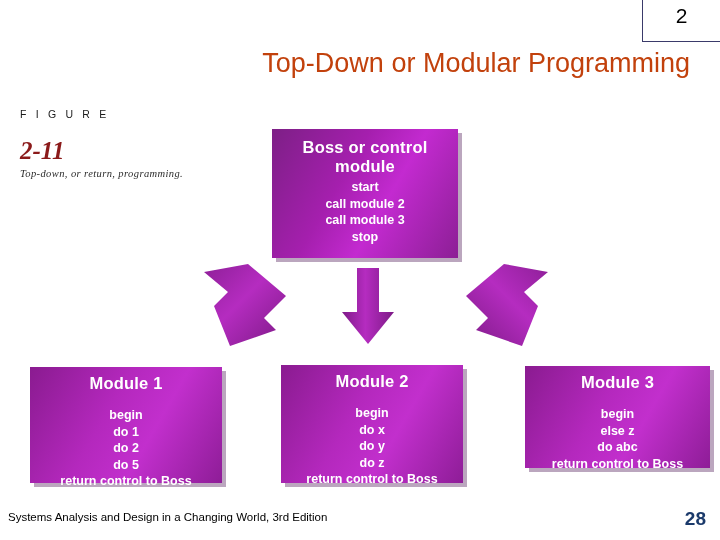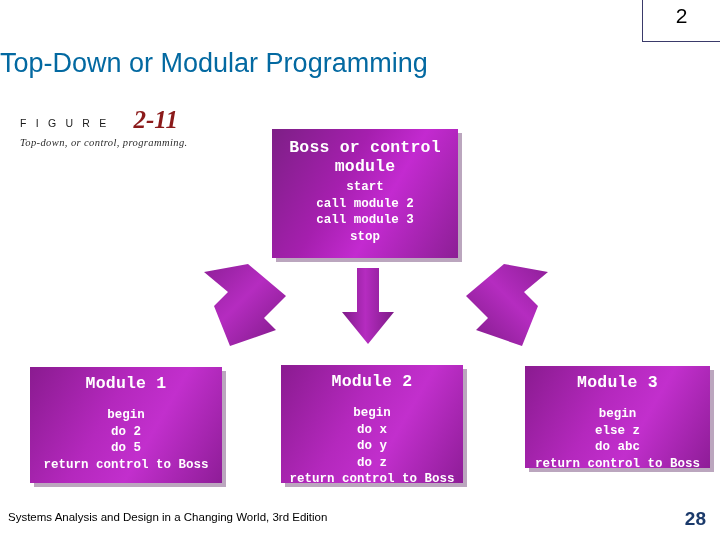--- a/index.html
+++ b/index.html
@@ -37,38 +37,39 @@
     color: #000000;
     font-family: "Liberation Sans", sans-serif;
   }
 
   
   #slide-title {
     position: absolute;
     top: 48px;
     left: 0;
     width: 690px;
-    text-align: left;
+    text-align: right;
     font-size: 27px;
-    color: #0369a1;
+    color: #c2410c;
     font-family: "Liberation Sans", sans-serif;
     letter-spacing: 0px;
   }
 
   
   #figure-caption {
     position: absolute;
     top: 108px;
     left: 20px;
     width: 215px;
   }
   #figure-caption .fig-line {
     display: flex;
-    align-items: flex-end;
-    gap: 24px;
+    align-items: flex-start;
+    gap: 16px;
+    flex-direction: column;
   }
   #figure-caption .fig-word {
     font-family: "Liberation Sans", sans-serif;
     font-size: 10.5px;
     letter-spacing: 3.2px;
     color: #1a1a1a;
     padding-bottom: 3px;
   }
   #figure-caption .fig-num {
     font-family: "Liberation Serif", serif;
@@ -86,21 +87,21 @@
     color: #2b2b2b;
     letter-spacing: 0.4px;
   }
 
   
   .module-box {
     position: absolute;
     box-sizing: border-box;
     color: #ffffff;
     text-align: center;
-    font-family: Liberation Mono, monospace;
+    font-family: Liberation Sans, sans-serif;
     box-shadow: 4px 4px 0 rgba(60, 0, 70, 0.35);
   }
   .module-box .m-title {
     font-size: 16.5px;
     font-weight: bold;
     letter-spacing: 0.2px;
   }
   .module-box .m-line {
     font-size: 12.5px;
     font-weight: bold;
@@ -177,21 +178,21 @@
   <div class="num">2</div>
 </div>
 
 <div id="slide-title">Top-Down or Modular Programming</div>
 
 <div id="figure-caption">
   <div class="fig-line">
     <span class="fig-word">F I G U R E</span>
     <span class="fig-num">2-11</span>
   </div>
-  <div class="fig-sub">Top-down, or control, programming.</div>
+  <div class="fig-sub">Top-down, or return, programming.</div>
 </div>
 
 <div class="module-box" id="boss-module">
   <div class="m-title">Boss or control module</div>
   <div class="m-line">start</div>
   <div class="m-line">call module 2</div>
   <div class="m-line">call module 3</div>
   <div class="m-line">stop</div>
 </div>
 
@@ -230,20 +231,21 @@
         <stop offset="100%" stop-color="#7d1a86"></stop>
       </linearGradient>
     </defs>
     <polygon points="43,2 5,34 27,56 15,68 61,84 77,44 63,30 87,10" fill="url(#gradR)" transform="translate(6,0)"></polygon>
   </svg>
 </div>
 
 <div class="module-box" id="module-1">
   <div class="m-title">Module 1</div>
   <div class="m-line">begin</div>
+  <div class="m-line">do 1</div>
   <div class="m-line">do 2</div>
   <div class="m-line">do 5</div>
   <div class="m-line">return control to Boss</div>
 </div>
 
 <div class="module-box" id="module-2">
   <div class="m-title">Module 2</div>
   <div class="m-line">begin</div>
   <div class="m-line">do x</div>
   <div class="m-line">do y</div>

